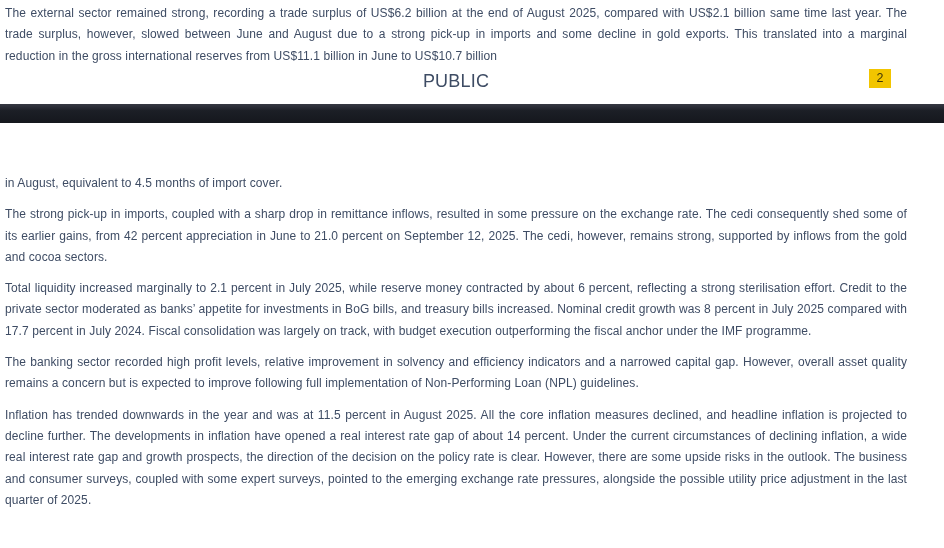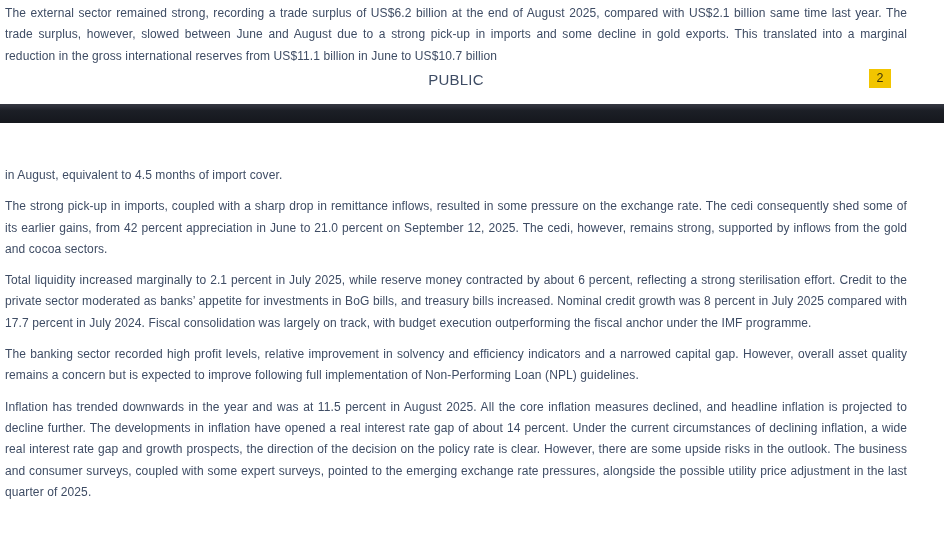--- a/index.html
+++ b/index.html
@@ -42,21 +42,21 @@
     color: var(--text);
     letter-spacing: 0.1px;
   }
   .footer-row {
     position: relative;
     margin-top: 4px;
     text-align: center;
     height: 20px;
   }
   .public-label {
-    font-size: 15px;
+    font-size: 18px;
     color: var(--text);
     letter-spacing: 0.2px;
   }
   .page-number-badge {
     position: absolute;
     right: 16px;
     top: -2px;
     width: 22px;
     height: 19px;
     background: var(--badge-bg);
@@ -68,21 +68,21 @@
   }
   .page-gap {
     height: 19px;
     width: 944px;
     background: linear-gradient(to bottom, var(--separator-top) 0%, #1c1f26 35%, var(--separator-bottom) 100%);
   }
   .page-2 {
     padding: 42px 37px 0 5px;
   }
   .page-2 .para {
-    margin: 0 0 10px 0;
+    margin: 8px 0 10px 0;
   }
 </style>
 </head>
 <body>
 
 <div class="viewer">
 
   <div class="page page-1">
     <p class="para">The external sector remained strong, recording a trade surplus of US$6.2 billion at the end of August 2025, compared with US$2.1 billion same time last year. The trade surplus, however, slowed between June and August due to a strong pick-up in imports and some decline in gold exports. This translated into a marginal reduction in the gross international reserves from US$11.1 billion in June to US$10.7 billion</p>
     <div class="footer-row">

